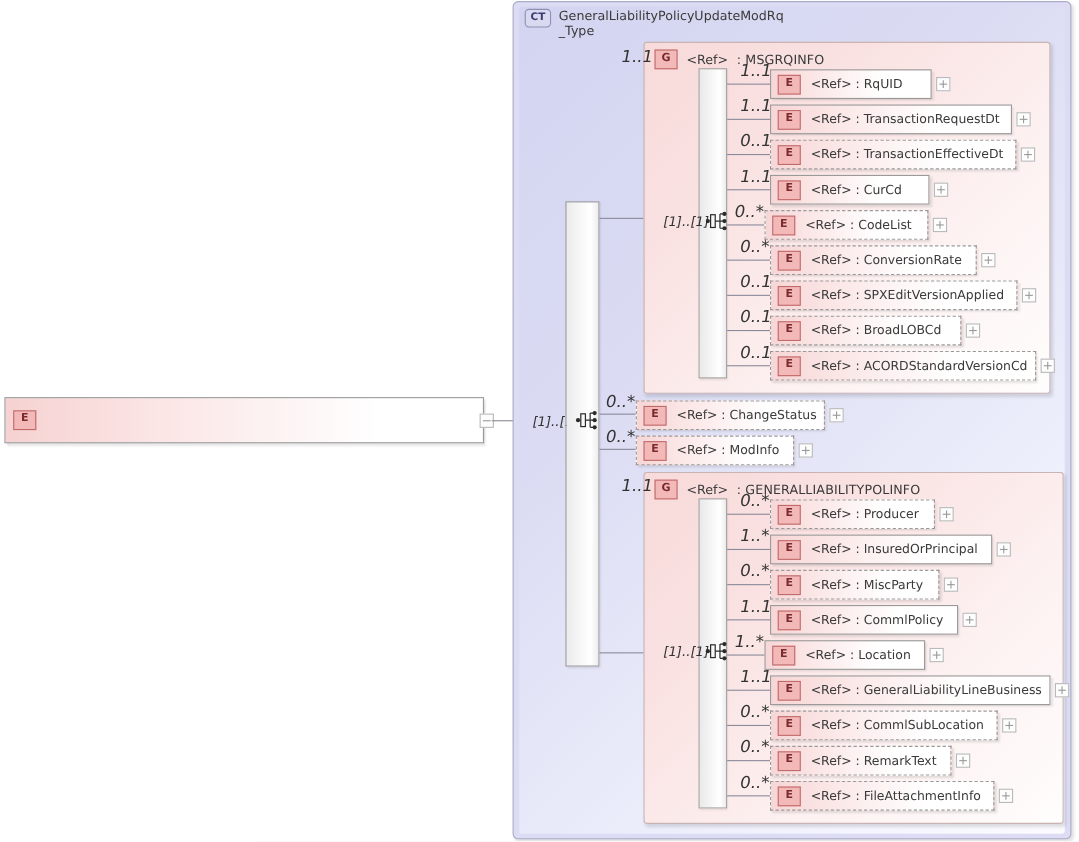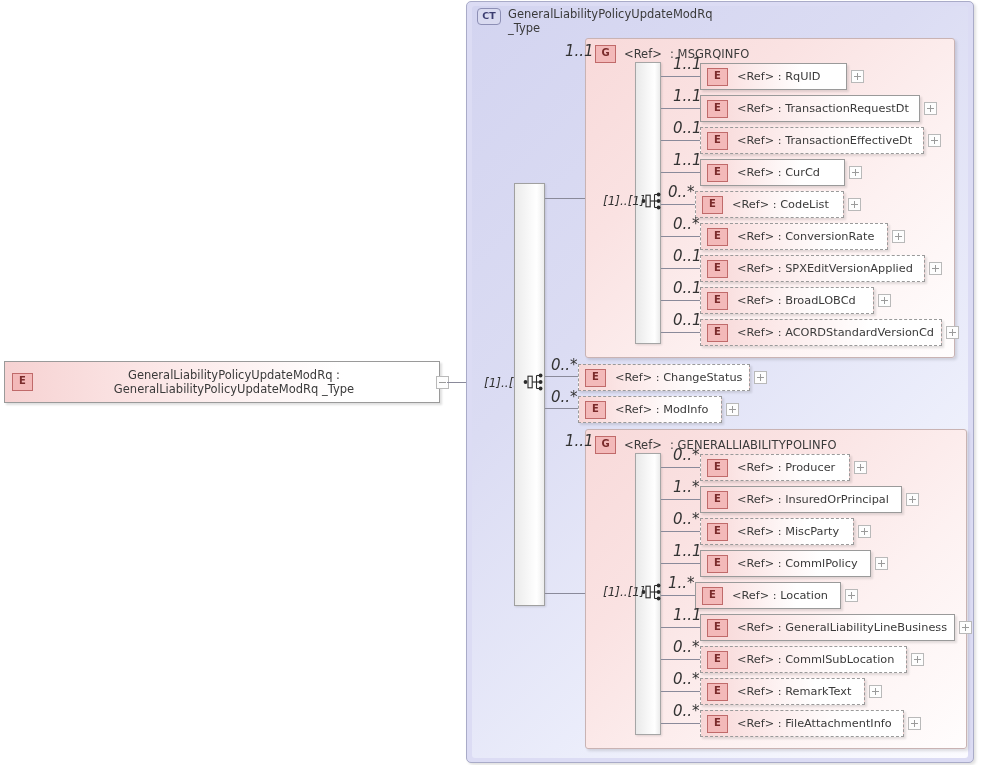--- a/index.html
+++ b/index.html
@@ -145,22 +145,20 @@
   .line{position:absolute;background:#8a8a9a;}
   .hline{height:1px;}
 </style>
 </head>
 <body>
 
 <div id="stage">
 
   <div class="abs rootbox">
     <span class="etag">E</span>
-    <span class="rootlabel">GeneralLiabilityPolicyUpdateModRq  : GeneralLiabilityPolicyUpdateModRq
-_Type</span>
   </div>
 
   <div class="abs" style="left:436px;top:376px;">
     <div class="plusbox minusbox"></div>
   </div>
 
   <div class="abs line hline" style="left:447px;top:382px;width:67px;"></div>
 
   <div class="abs ctpanel">
     <div class="ctpanel-inner"></div>

